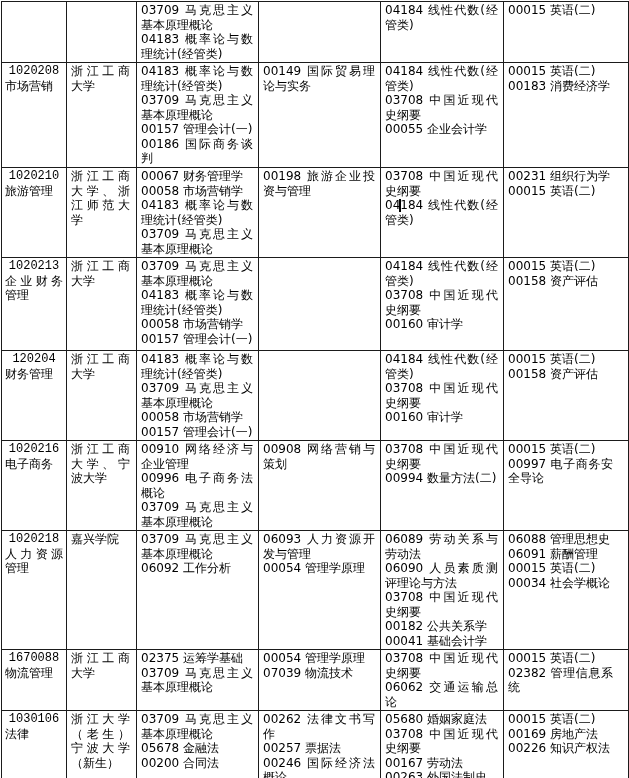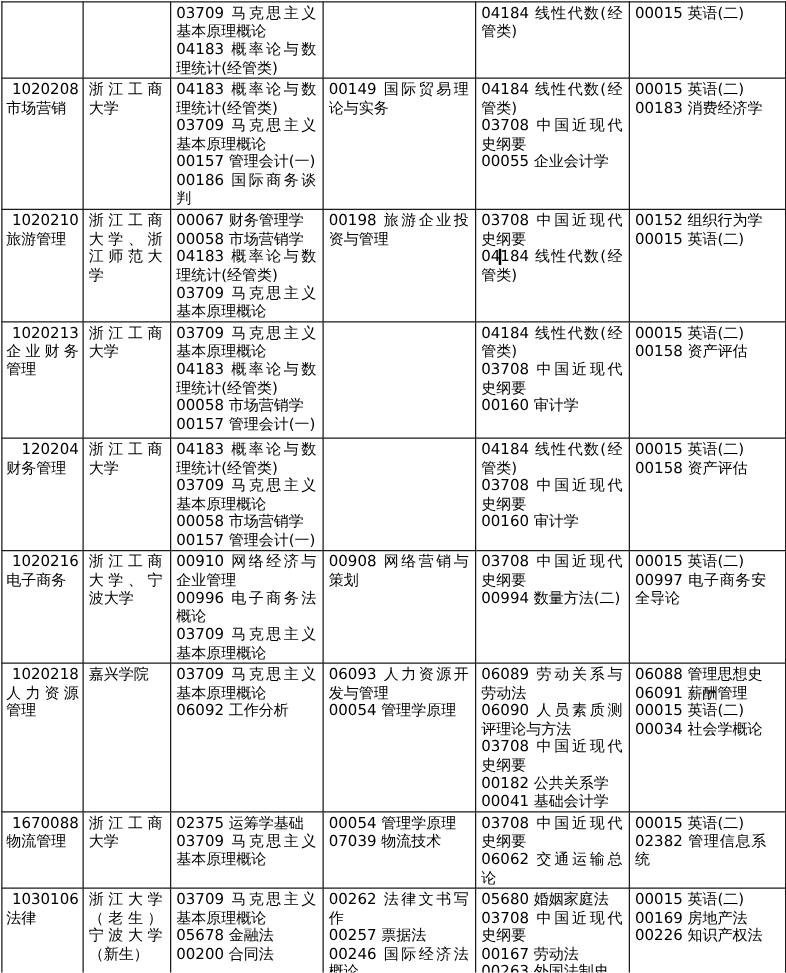--- a/index.html
+++ b/index.html
@@ -24,21 +24,21 @@
     vertical-align: top;
     text-align: justify;
     word-break: break-all;
     overflow: hidden;
     padding: 1px 5px 1px 4px;
   }
   td.c1 { padding: 1px 3px 1px 3px; }
   td.c2 { padding: 1px 6px 16px 4px; }
   td.c6 { padding-right: 15px; }
   .course { margin: 0; }
-  .code { text-align: right; }
+  .code { text-align: center; font-family: Liberation Mono, monospace; }
   tr.r0 { height: 60px; }
   tr.r1 { height: 105px; }
   tr.r2 { height: 87px; }
   tr.r3 { height: 93px; margin-left: 24px; }
   tr.r4 { height: 87px; }
   tr.r5 { height: 88px; }
   tr.r6 { height: 118px; }
   tr.r7 { height: 60px; }
   tr.r8 { height: 76px; }
   .caret {
@@ -121,21 +121,21 @@
             <div class="course">03709 马克思主义基本原理概论</div>
           </td>
         <td class="cc">
             <div class="course">00198 旅游企业投资与管理</div>
           </td>
         <td class="cc">
             <div class="course">03708 中国近现代史纲要</div>
             <div class="course">04184 线性代数(经管类)</div>
           </td>
         <td class="cc c6">
-            <div class="course">00152 组织行为学</div>
+            <div class="course">00231 组织行为学</div>
             <div class="course">00015 英语(二)</div>
           </td>
       </tr>
 
       <tr class="r3">
         <td class="c1">
           <div class="code">1020213</div>
           <div>企业财务管理</div>
         </td>
         <td class="c2">浙江工商大学</td>

